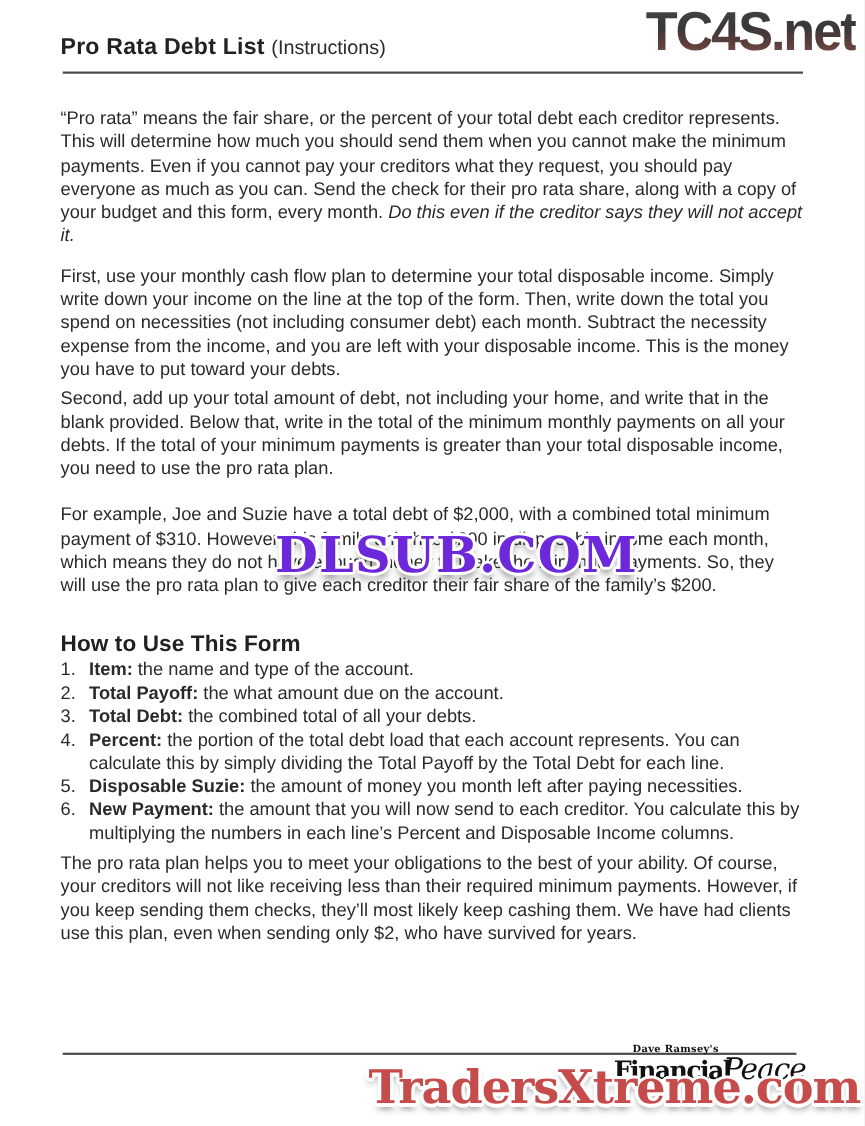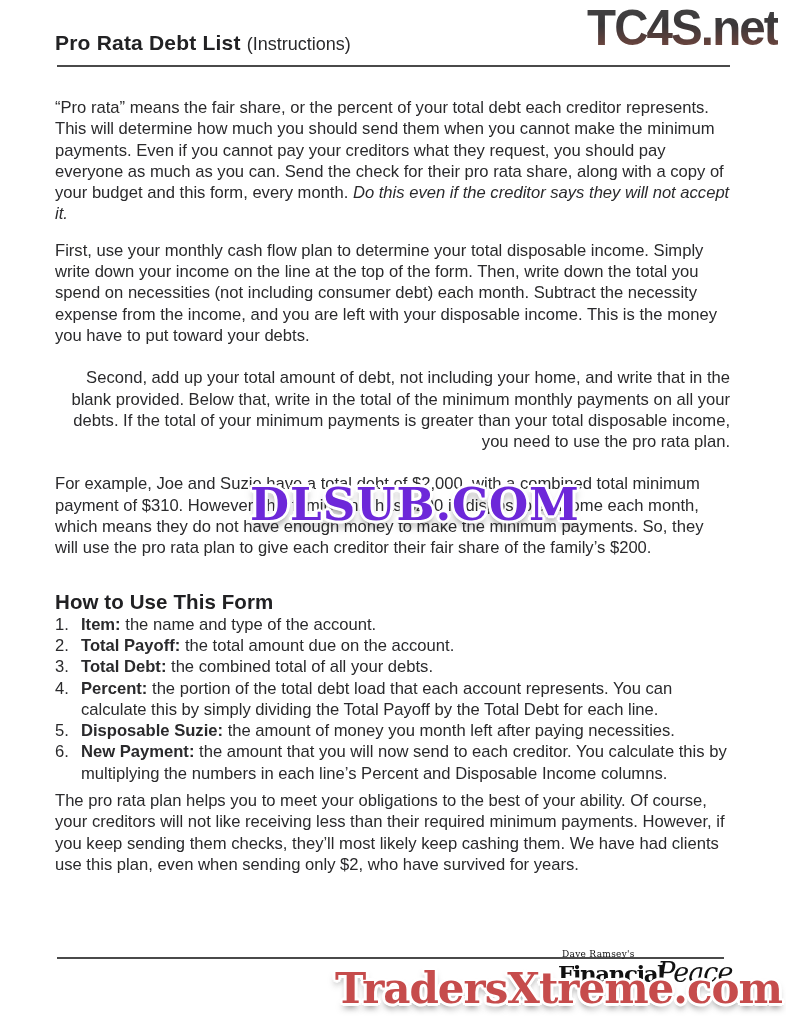--- a/index.html
+++ b/index.html
@@ -38,21 +38,21 @@
   p, .lead, .list-row{ font-size:16.6px; line-height:21.3px; }
   p{ margin:0; }
   .p-intro{ margin-top:30px; }
   .it{ font-style:italic; }
   h2{
     font-size:20.5px; font-weight:bold; color:#212123;
     margin:0; letter-spacing:0.1px;
   }
   .h-plan{ margin-top:26px; }
   .p-first{ margin-top:15px; }
-  .p-second{ margin-top:21px;text-align:right; }
+  .p-second{ margin-top:5px; }
   .p-example{ margin-top:21px; }
   .h-form{ margin-top:31px; }
   .lead{ font-weight:bold; margin-top:17px; }
   .list{ margin-top:0; }
   .list-row{ display:flex; }
   .list-num{ width:26px; flex:0 0 26px; }
   .list-body{ flex:1; }
   .list-label{ font-weight:bold; }
   .p-closing{ margin-top:6px; }
   
@@ -88,21 +88,21 @@
     position:absolute; left:57px; right:62px; top:957px;
     border:0; border-top:2px solid #4a4a4a; height:0; margin:0;
   }
   .fp-logo{
     position:absolute; top:950px; right:88px;
     width:140px;
     font-family:"DejaVu Serif", serif;
     color:#111;
     line-height:1;
   }
-  .fp-small{ font-size:9px; font-weight:normal; letter-spacing:0.3px; display:block; margin-left:4px;}
+  .fp-small{ font-size:9px; font-weight:bold; letter-spacing:0.3px; display:block; margin-left:17px;}
   .fp-word1{ font-size:23px; font-weight:bold; letter-spacing:-1.5px; }
   .fp-word2{ font-size:27px; font-style:italic; margin-left:-7px; letter-spacing:-1px;}
 </style>
 </head>
 <body>
 
 <div class="page">
 
   <div class="site-logo">TC4S.net</div>
 
@@ -125,21 +125,21 @@
     <h2 class="h-form">How to Use This Form</h2>
 
 
     <div class="list">
       <div class="list-row">
         <span class="list-num">1.</span>
         <span class="list-body"><span class="list-label">Item:</span><span> the name and type of the account.</span></span>
       </div>
       <div class="list-row">
         <span class="list-num">2.</span>
-        <span class="list-body"><span class="list-label">Total Payoff:</span><span> the total amount due on the account.</span></span>
+        <span class="list-body"><span class="list-label">Total Payoff:</span><span> the what amount due on the account.</span></span>
       </div>
       <div class="list-row">
         <span class="list-num">3.</span>
         <span class="list-body"><span class="list-label">Total Debt:</span><span> the combined total of all your debts.</span></span>
       </div>
       <div class="list-row">
         <span class="list-num">4.</span>
         <span class="list-body"><span class="list-label">Percent:</span><span> the portion of the total debt load that each account represents. You can calculate this by simply dividing the Total Payoff by the Total Debt for each line.</span></span>
       </div>
       <div class="list-row">

